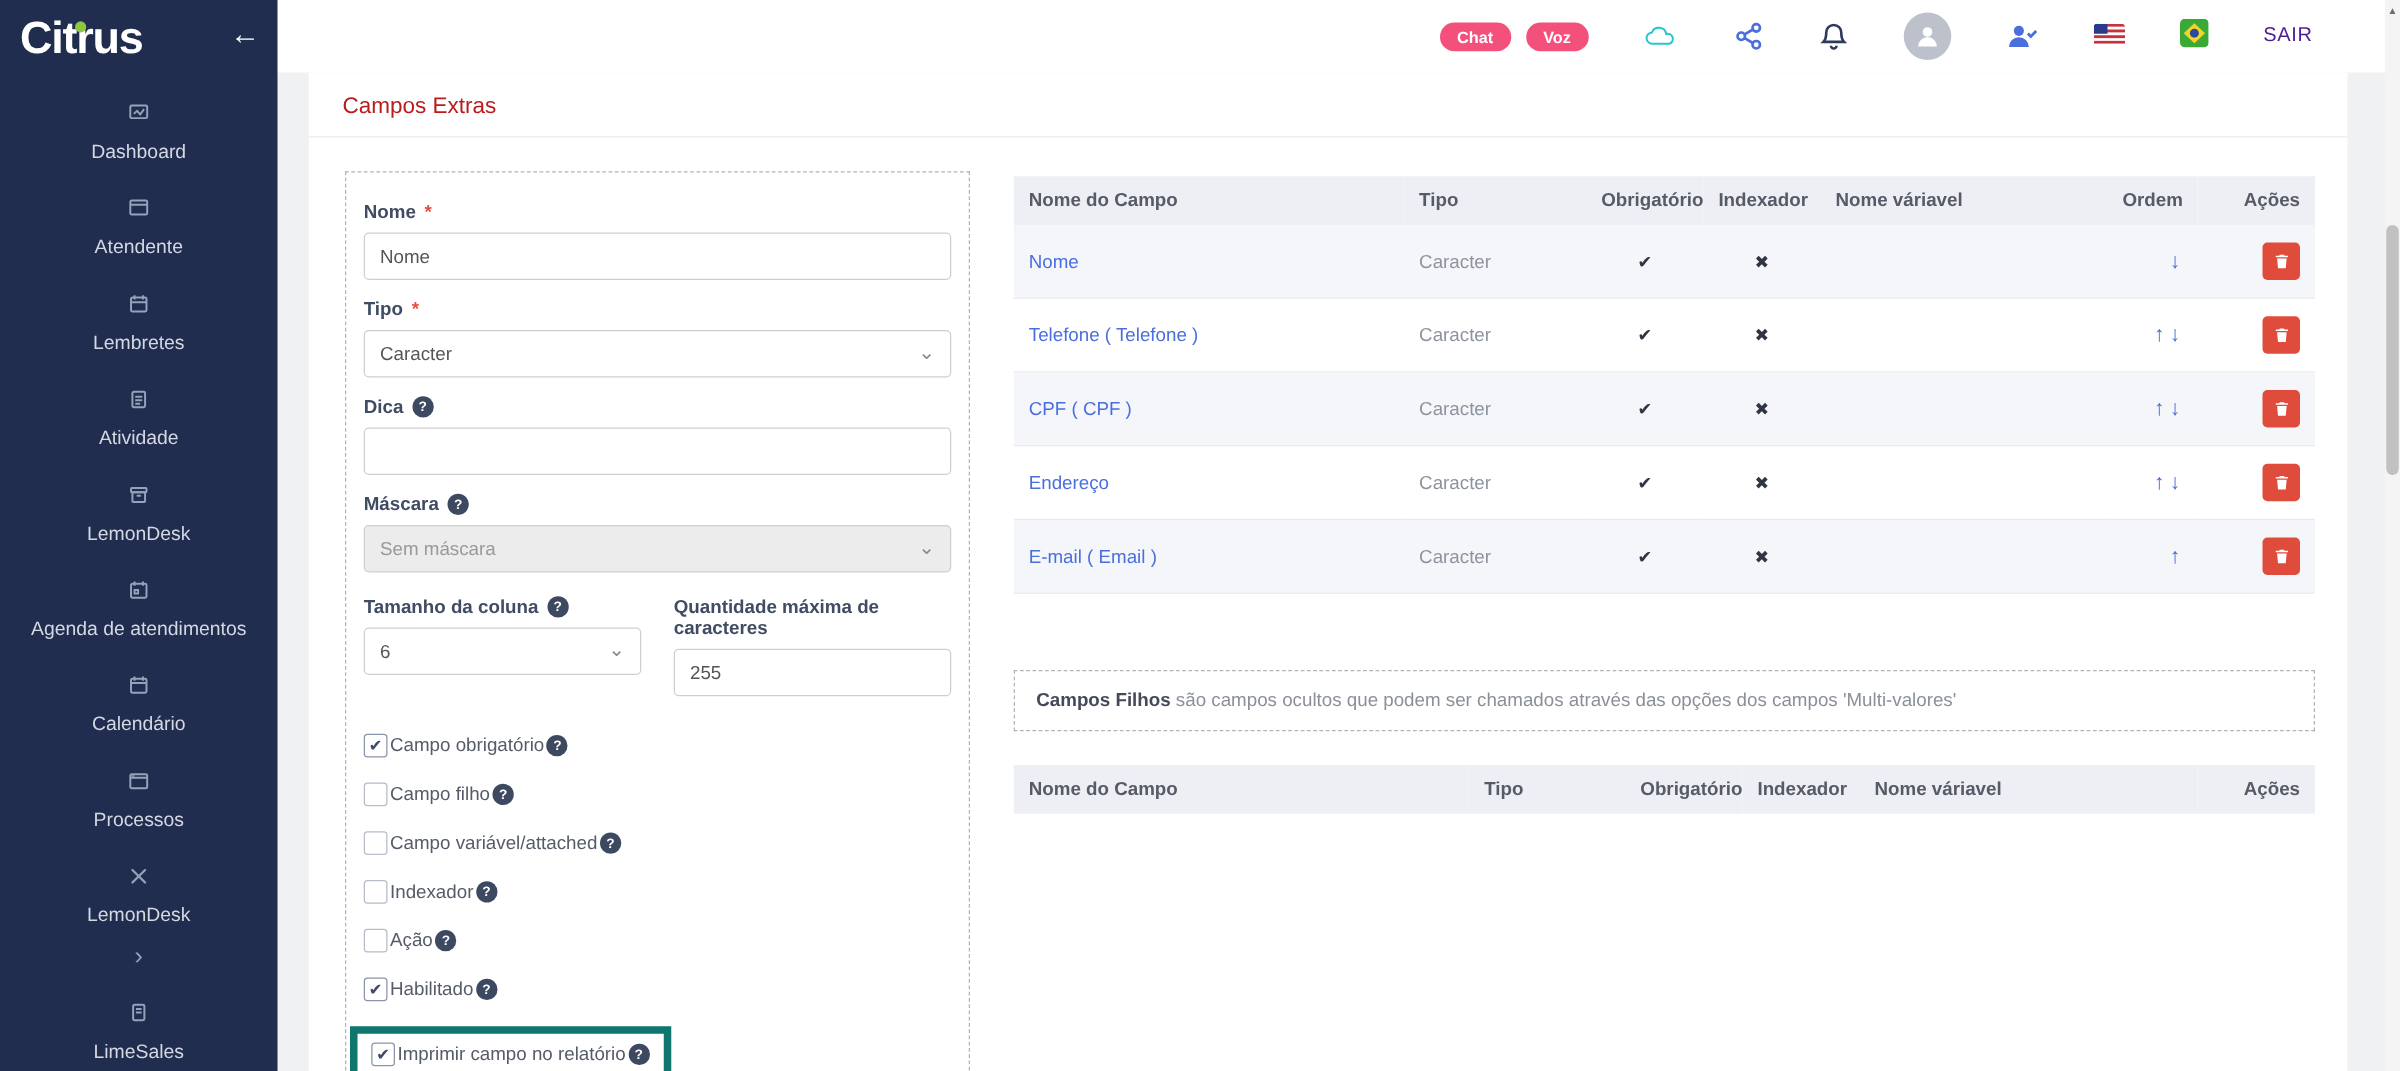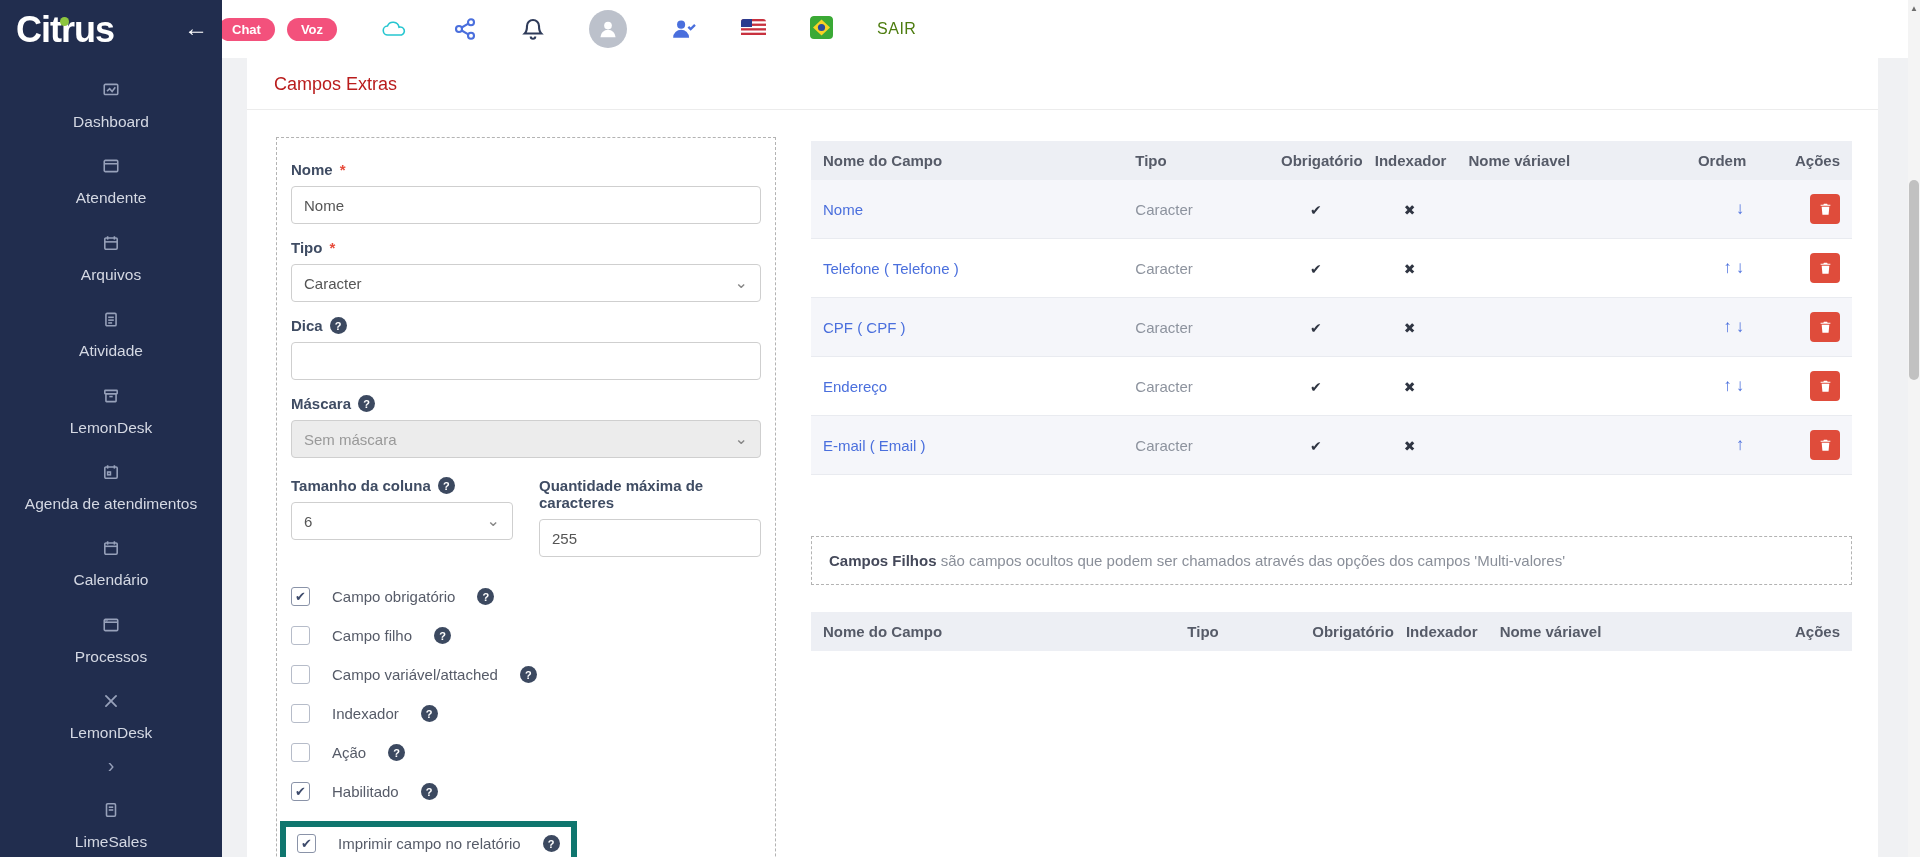--- a/index.html
+++ b/index.html
@@ -12,26 +12,26 @@
   .logo-dot { position:absolute; left:44px; top:8px; width:9px; height:9px; border-radius:50%; background:#8dc63f; }
   .back-arrow { position:absolute; right:14px; top:16px; color:#fff; font-size:24px; line-height:1; cursor:pointer; }
   .nav { margin-top:8px; }
   .nav-item { display:flex; align-items:center; gap:13px; padding:13px 18px; color:#d4d8e3; font-size:15.5px; font-weight:500; cursor:pointer; line-height:1.25;flex-direction:column; }
   .nav-item svg { flex:0 0 18px; }
   .nav-label { flex:1; }
   .chev { color:#97a1ba; font-size:20px; line-height:1; }
 
   
   .header { position:fixed; left:218px; top:0; right:12px; height:58px; background:#fff; z-index:20;
-            display:flex; align-items:center; justify-content:flex-start; gap:44px; padding-right:58px; }
+            display:flex; align-items:center; justify-content:flex-end; gap:44px; padding-right:58px; }
   .badge { background:#f3517c; color:#fff; font-size:13px; font-weight:700; padding:4px 14px; border-radius:13px; cursor:pointer; }
   .badge + .badge { margin-left:-32px; }
   .hicon { display:flex; align-items:center; justify-content:center; cursor:pointer; }
   .avatar { width:38px; height:38px; border-radius:50%; background:#bcc1cb; display:flex; align-items:center; justify-content:center; cursor:pointer; }
-  .logout { font-size:16px; color:#4d7c0f; cursor:pointer; letter-spacing:.5px; }
+  .logout { font-size:16px; color:#4c1d95; cursor:pointer; letter-spacing:.5px; }
   .flag { border-radius:3px; overflow:hidden; cursor:pointer; }
 
   
   .main { position:fixed; left:222px; top:58px; right:12px; bottom:0; background:#f0f1f3; }
   .card { position:absolute; left:25px; top:0; width:1631px; height:1200px; background:#fff; }
   .page-title { font-size:18px; color:#b91c1c; font-weight:500; padding:16px 0 14px 27px; border-bottom:1px solid #ececec; }
 
   
   .form-panel { position:absolute; left:29px; top:79px; width:500px; height:1000px; border:1px dashed #b3b3b3; padding:8px 14px 20px 14px; }
   .flabel { display:flex; align-items:center; gap:7px; margin:15px 0 8px; font-size:15px; font-weight:600; color:#3f4c63; }
@@ -40,21 +40,21 @@
   .select { width:100%; height:38px; border:1px solid #cfcfcf; border-radius:4px; padding:0 12px; font-size:15px; color:#555;
             display:flex; align-items:center; justify-content:space-between; cursor:pointer; background:#fff; }
   .select.disabled { background:#ececec; color:#999; cursor:default; }
   .caret { color:#888; font-size:16px; line-height:0.5; }
   .help { width:17px; height:17px; border-radius:50%; background:#3c4960; color:#fff; font-size:11px; font-weight:700;
           display:inline-flex; align-items:center; justify-content:center; flex:0 0 17px; }
   .two-col { display:flex; gap:26px; margin-top:4px; }
   .two-col .col { flex:1; }
   .small-ctl { width:100%; }
   .cb-section { margin-top:30px; }
-  .cbrow { display:flex; align-items:center; gap:22px; margin-bottom:20px; cursor:pointer; }
+  .cbrow { display:flex; align-items:center; gap:2px; margin-bottom:20px; cursor:pointer; }
   .cb { width:19px; height:19px; border:1.5px solid #b6bcc9; border-radius:3px; background:#fff;
         display:inline-flex; align-items:center; justify-content:center; flex:0 0 19px; }
   .cb.checked { border-color:#8a93a8; }
   .cb.checked::after { content:"\2714"; font-size:13px; color:#3d4a6b; }
   .cblabel { font-size:15px; color:#565b68; }
   .hlwrap { display:inline-flex; align-items:center; gap:10px; border:6px solid #0f766e; padding:7px 11px; margin-left:-11px; }
   .hlwrap .cbrow { margin-bottom:0; }
 
   
   .right-col { position:absolute; left:564px; top:83px; width:1041px; }
@@ -111,21 +111,21 @@
     </div>
 
 
     <div class="nav-item">
       <svg width="18" height="18" viewBox="0 0 16 16" fill="none" stroke="#97a1ba" stroke-width="1.4">
           <rect x="2.5" y="3.5" width="11" height="10" rx="1"></rect>
           <line x1="5" y1="2" x2="5" y2="5"></line>
           <line x1="11" y1="2" x2="11" y2="5"></line>
           <line x1="2.5" y1="7" x2="13.5" y2="7"></line>
         </svg>
-      <span class="nav-label">Arquivos</span>
+      <span class="nav-label">Lembretes</span>
     </div>
 
     <div class="nav-item">
       <svg width="18" height="18" viewBox="0 0 16 16" fill="none" stroke="#97a1ba" stroke-width="1.4">
           <rect x="3.5" y="3" width="9" height="11" rx="1"></rect>
           <line x1="5.5" y1="6.5" x2="10.5" y2="6.5"></line>
           <line x1="5.5" y1="9" x2="10.5" y2="9"></line>
           <line x1="5.5" y1="11.5" x2="9" y2="11.5"></line>
         </svg>
       <span class="nav-label">Atividade</span>

